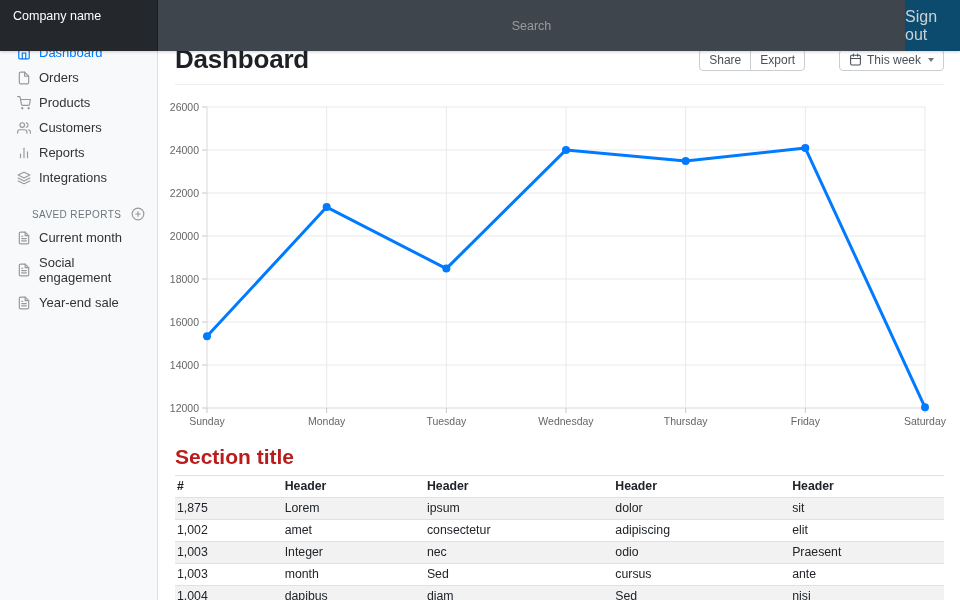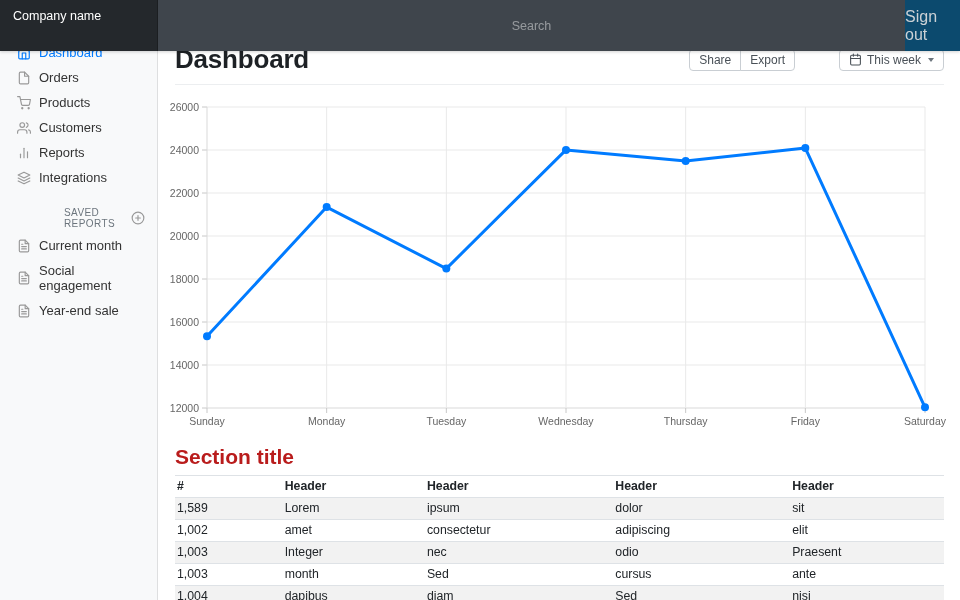--- a/index.html
+++ b/index.html
@@ -40,34 +40,34 @@
   .nav-item {
     display:flex; align-items:center; gap:8px;
     padding:5px 17px; font-size:13px; color:#333; cursor:pointer;
     text-decoration:none;
   }
   .nav-item svg { color:#999; flex:none; }
   .nav-item.active, .nav-item.active svg { color:#007bff; }
   .saved-header {
     display:flex; align-items:center; justify-content:space-between;
     margin-top:13px; padding:4px 13px 4px 32px;
-    font-size:10px; letter-spacing:.4px; text-transform:uppercase; color:#6c757d;margin-left:32px;
+    font-size:10px; letter-spacing:.4px; text-transform:uppercase; color:#6c757d;
   }
   .saved-header .add-btn { color:#999; cursor:pointer; display:flex; }
   
   .main {
     position:absolute; top:33px; left:158px; right:0; bottom:0;
     padding:0 16px 0 17px; background:#fff; overflow:hidden;
   }
   .page-header {
     display:flex; align-items:center; justify-content:space-between;
     padding:11px 0 9px 0; border-bottom:1px solid #eceef0;
   }
   .page-header h1 { font-size:26px; font-weight:600; color:#1d2125; letter-spacing:-.2px; }
-  .toolbar { display:flex; align-items:center; gap:18px; }
+  .toolbar { display:flex; align-items:center; gap:8px; }
   .btn {
     font-size:12px; color:#495057; background:#fff;
     border:1px solid #c9ced3; padding:3px 9px; cursor:pointer;
     font-family:"Liberation Sans","DejaVu Sans",sans-serif;
     display:inline-flex; align-items:center; gap:5px; line-height:14px;
   }
   .btn-group { display:inline-flex; }
   .btn-group .btn:first-child { border-radius:4px 0 0 4px; }
   .btn-group .btn:last-child { border-radius:0 4px 4px 0; margin-left:-1px; }
   .btn.dropdown { border-radius:4px;margin-left:26px; }
@@ -280,21 +280,21 @@
       <tr>
           <th>#</th>
           <th>Header</th>
           <th>Header</th>
           <th>Header</th>
           <th>Header</th>
         </tr>
     </thead>
     <tbody>
         <tr>
-          <td>1,589</td>
+          <td>1,875</td>
           <td>Lorem</td>
           <td>ipsum</td>
           <td>dolor</td>
           <td>sit</td>
         </tr>
         <tr>
           <td>1,002</td>
           <td>amet</td>
           <td>consectetur</td>
           <td>adipiscing</td>

